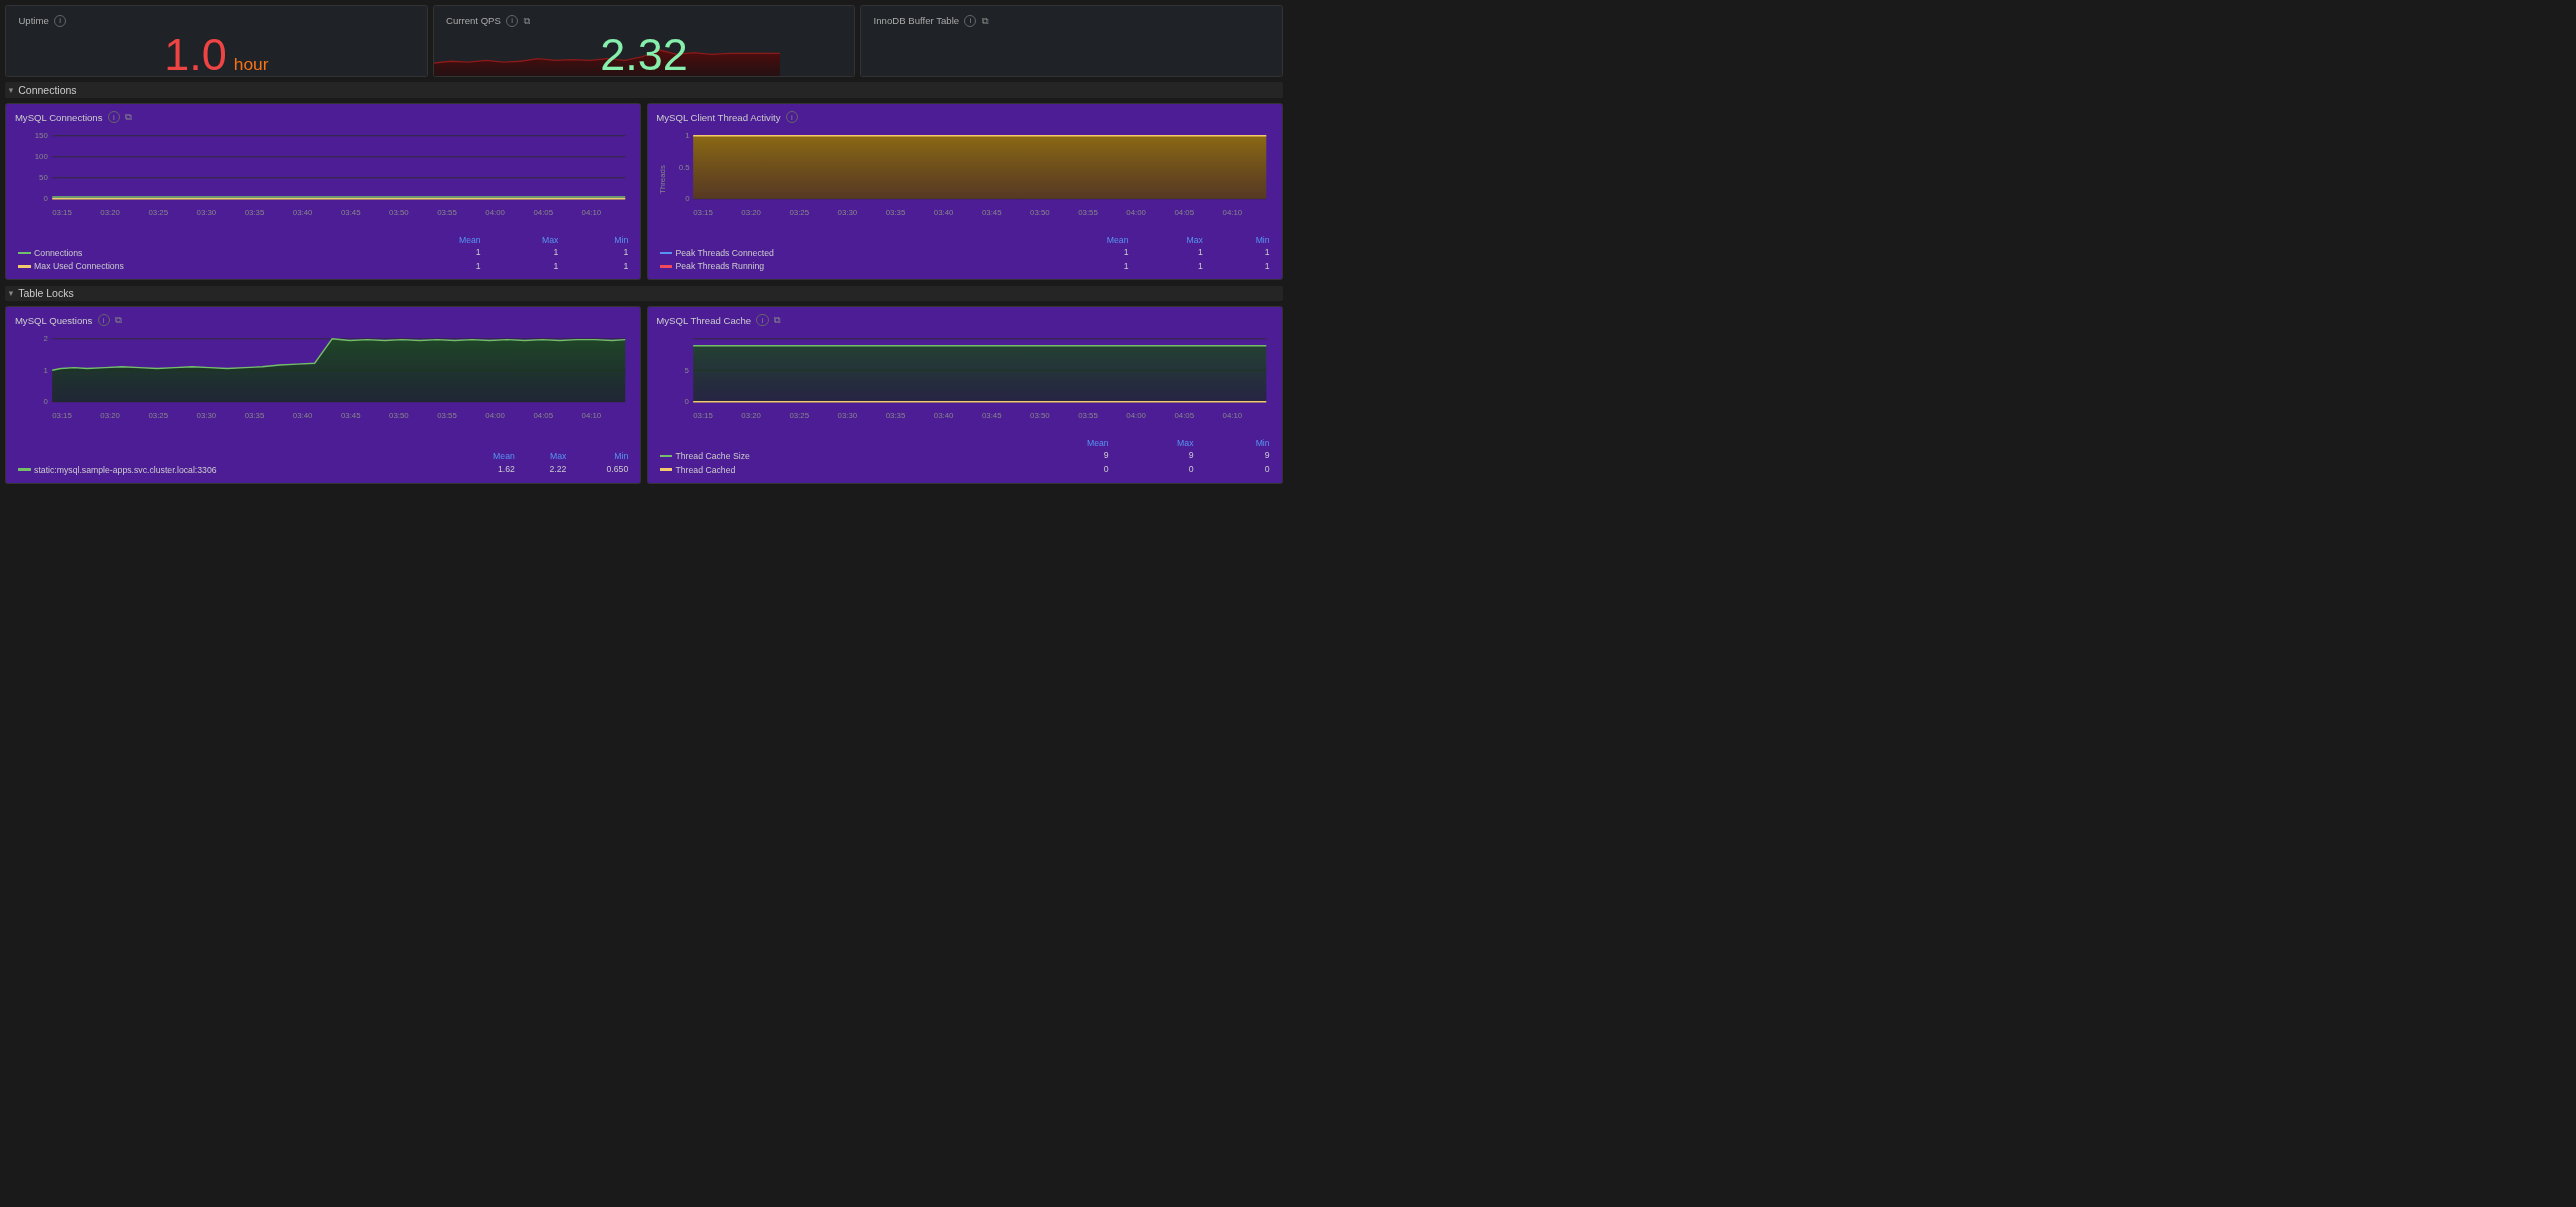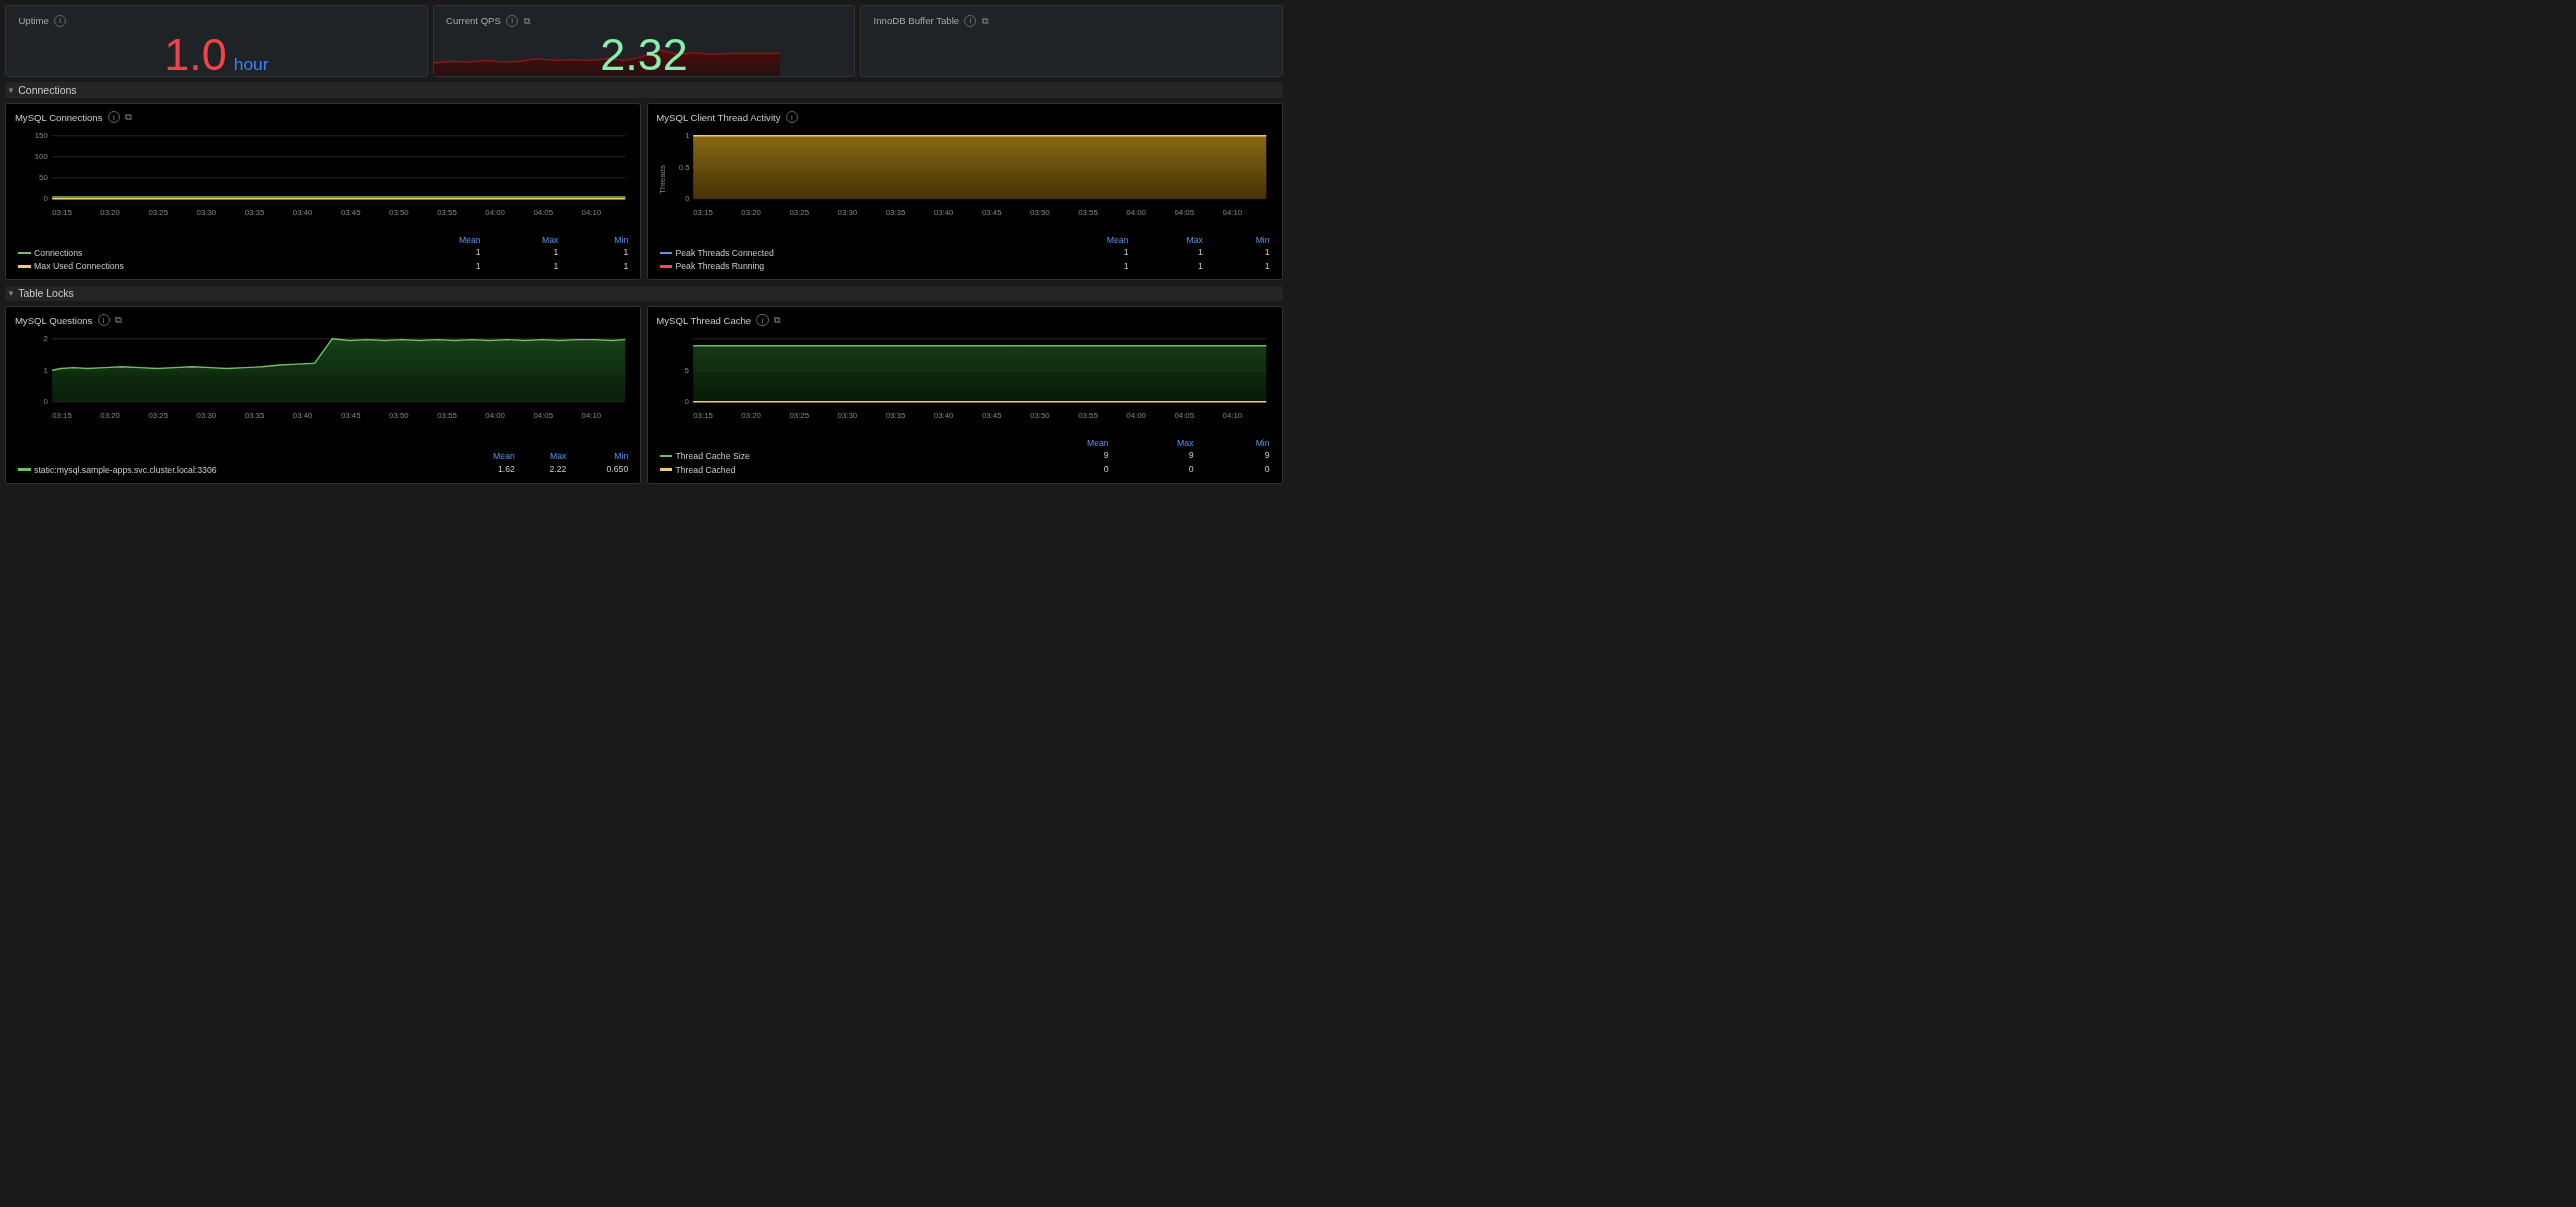--- a/index.html
+++ b/index.html
@@ -56,21 +56,21 @@
 
     .stat-number {
       font-size: 45px;
       font-weight: 300;
       line-height: 1;
     }
 
     .stat-unit {
       font-size: 17.4px;
       font-weight: 300;
-      color: #3b82f6;
+      color: #f97316;
     }
 
     .uptime-panel { flex: 1; }
     .uptime-panel .stat-number { color: #73bf69; }
 
     .qps-panel { flex: 1; position: relative; }
     .qps-panel .stat-number { color: #f2495c; }
 
     .innodb-panel { flex: 1; }
     .innodb-panel .stat-number { color: #f2495c; }
@@ -111,21 +111,21 @@
       color: #888;
     }
 
     .charts-row {
       display: flex;
       gap: 5.2px;
       flex: 1;
     }
 
     .chart-panel {
-      background: #000000;
+      background: #4c1d95;
       border: 0.9px solid #333;
       border-radius: 2.6px;
       padding: 7px 8.7px;
       flex: 1;
       display: flex;
       flex-direction: column;
     }
 
     .chart-panel-title {
       display: flex;

